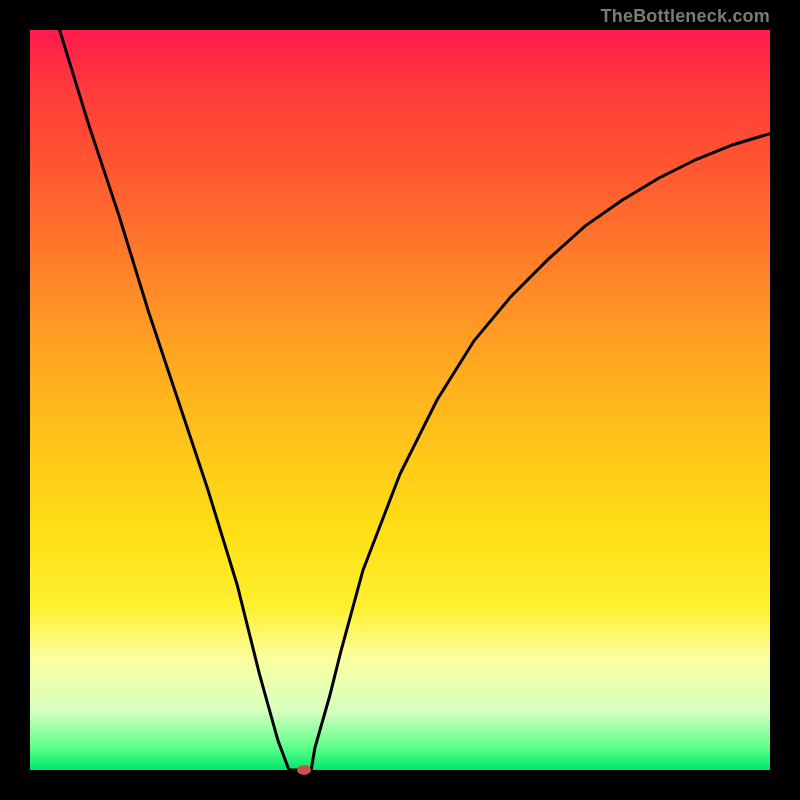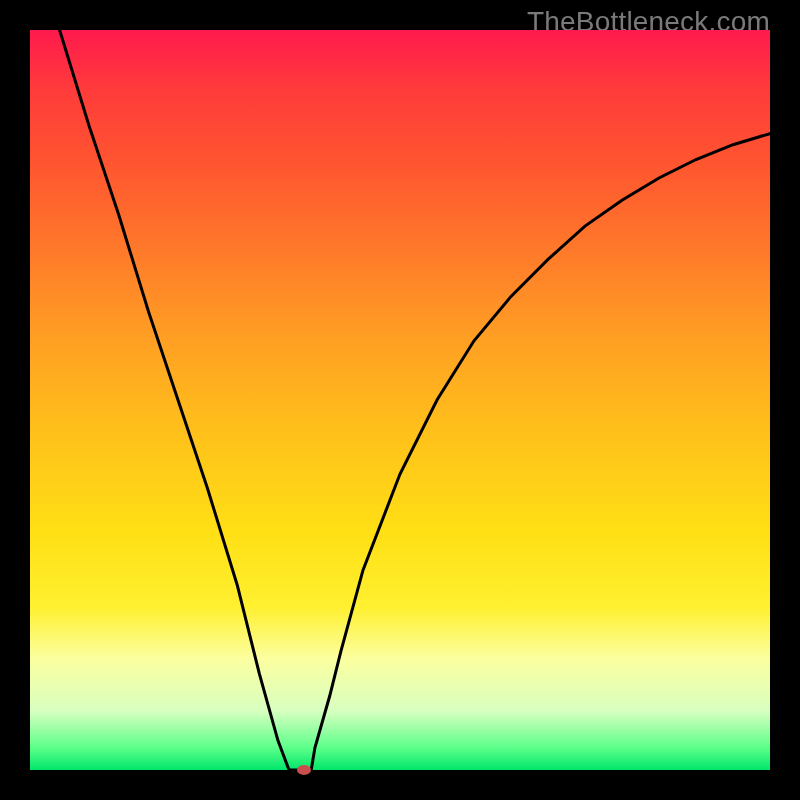--- a/index.html
+++ b/index.html
@@ -29,22 +29,22 @@
       #d8ffc0 92%,
       #5cff8a 97%,
       #00e66a 100%
     );
   }
   .watermark {
     position: absolute;
     top: 6px;
     right: 30px;
     font-family: Arial, Helvetica, sans-serif;
-    font-size: 28px;
-    font-weight: 400;
+    font-size: 18px;
+    font-weight: 700;
     color: #7a7a7a;
     letter-spacing: 0.2px;
   }
   .curve-svg {
     position: absolute;
     left: 0;
     top: 0;
     width: 740px;
     height: 740px;
     pointer-events: none;

